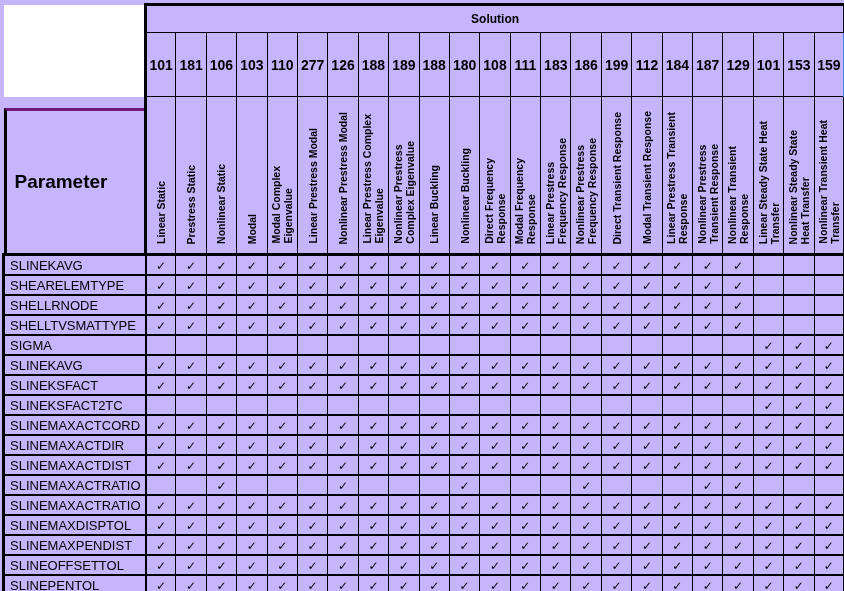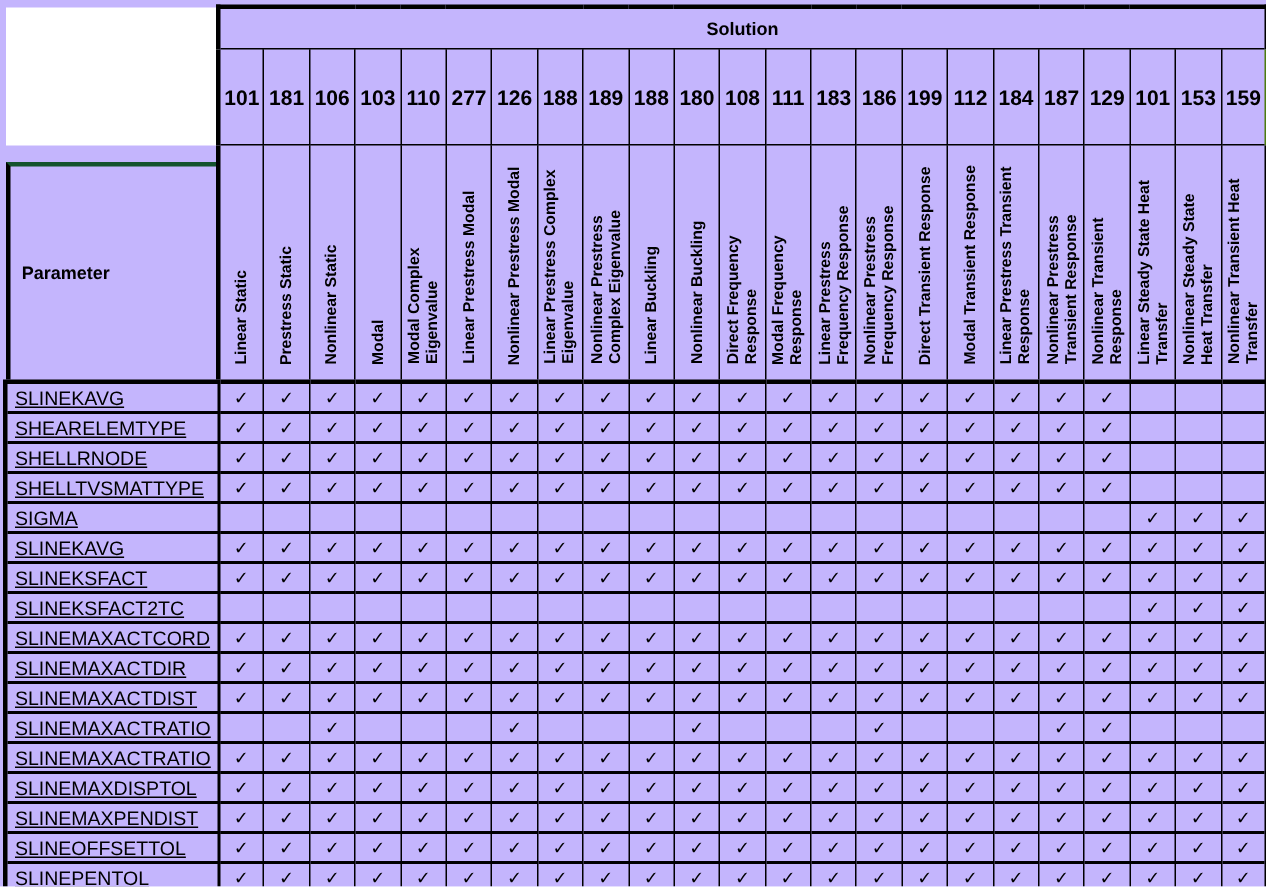--- a/index.html
+++ b/index.html
@@ -29,21 +29,21 @@
   }
   
   tr.numbers-row { height: 64px; }
   tr.numbers-row th {
     border: 1px solid #000;
     font-weight: bold; font-size: 14px;
     text-align: center; vertical-align: middle;
     padding: 0;
   }
   tr.numbers-row th:first-child { border-left: 3px solid #000; }
-  tr.numbers-row th:last-child { border-right: 3px solid #4d7c0f; margin-left: 39px; }
+  tr.numbers-row th:last-child { border-right: 3px solid #3b82f6; margin-left: 39px; }
   
   tr.names-row { height: 158px; }
   th.sol-name {
     border: 1px solid #000;
     border-bottom: 3px solid #000;
     vertical-align: bottom; text-align: center;
     padding: 0 0 5px 0;
   }
   tr.names-row th.sol-name:nth-child(2) { border-left: 3px solid #000; }
   tr.names-row th.sol-name:last-child { border-right: 3px solid #000; }
@@ -60,36 +60,36 @@
   }
   
   th.param-header {
     border: none;
     border-bottom: 3px solid #000;
     position: relative;
     padding: 0;
   }
   .param-frame {
     position: absolute; top: 11px; left: 0; right: 0; bottom: 0;
-    border-top: 3px solid #14532d;
+    border-top: 3px solid #701a75;
     border-left: 3px solid #000;
     display: flex; align-items: center;
     padding-left: 8px;
-    font-weight: bold; font-size: 12px;
+    font-weight: bold; font-size: 19px;
   }
   
   tbody tr { height: 16px; }
   tbody th.pname {
     border: 2px solid #000;
     border-left: 3px solid #000;
     border-right: 2px solid #000;
     font-weight: normal; font-size: 13px;
     text-align: left; vertical-align: middle;
     padding: 0 5px 0 5px;
-    white-space: nowrap; overflow: hidden; text-decoration: underline;
+    white-space: nowrap; overflow: hidden;
   }
   tbody td.ccell {
     border: 1px solid #000;
     border-top: 2px solid #000;
     border-bottom: 2px solid #000;
     text-align: center; vertical-align: middle;
     padding: 0;
   }
   tbody td.ccell:last-child { border-right: 3px solid #000; }
   tbody tr:first-child th, tbody tr:first-child td { border-top: 3px solid #000; }

